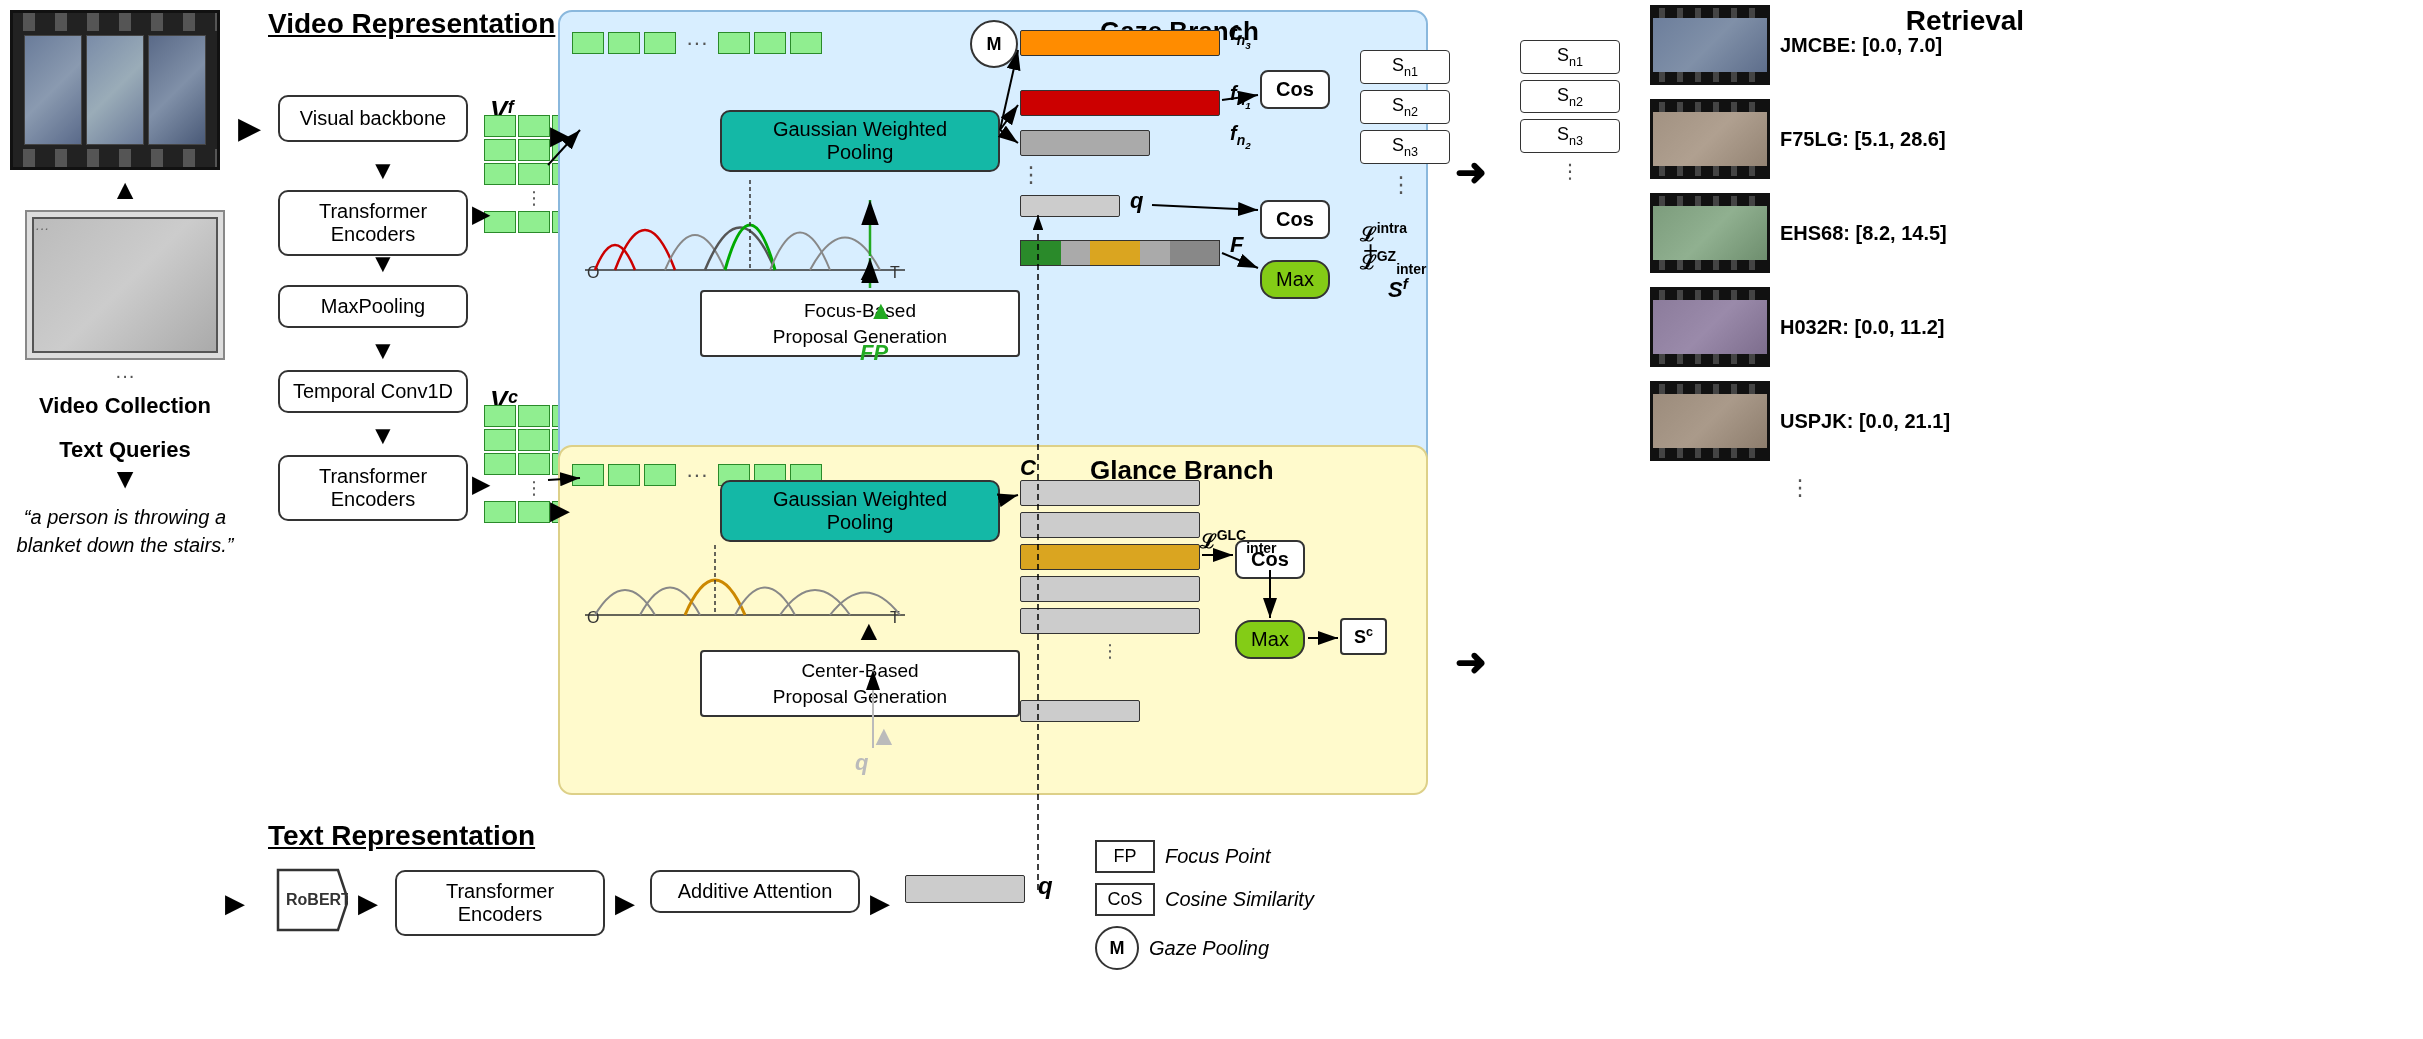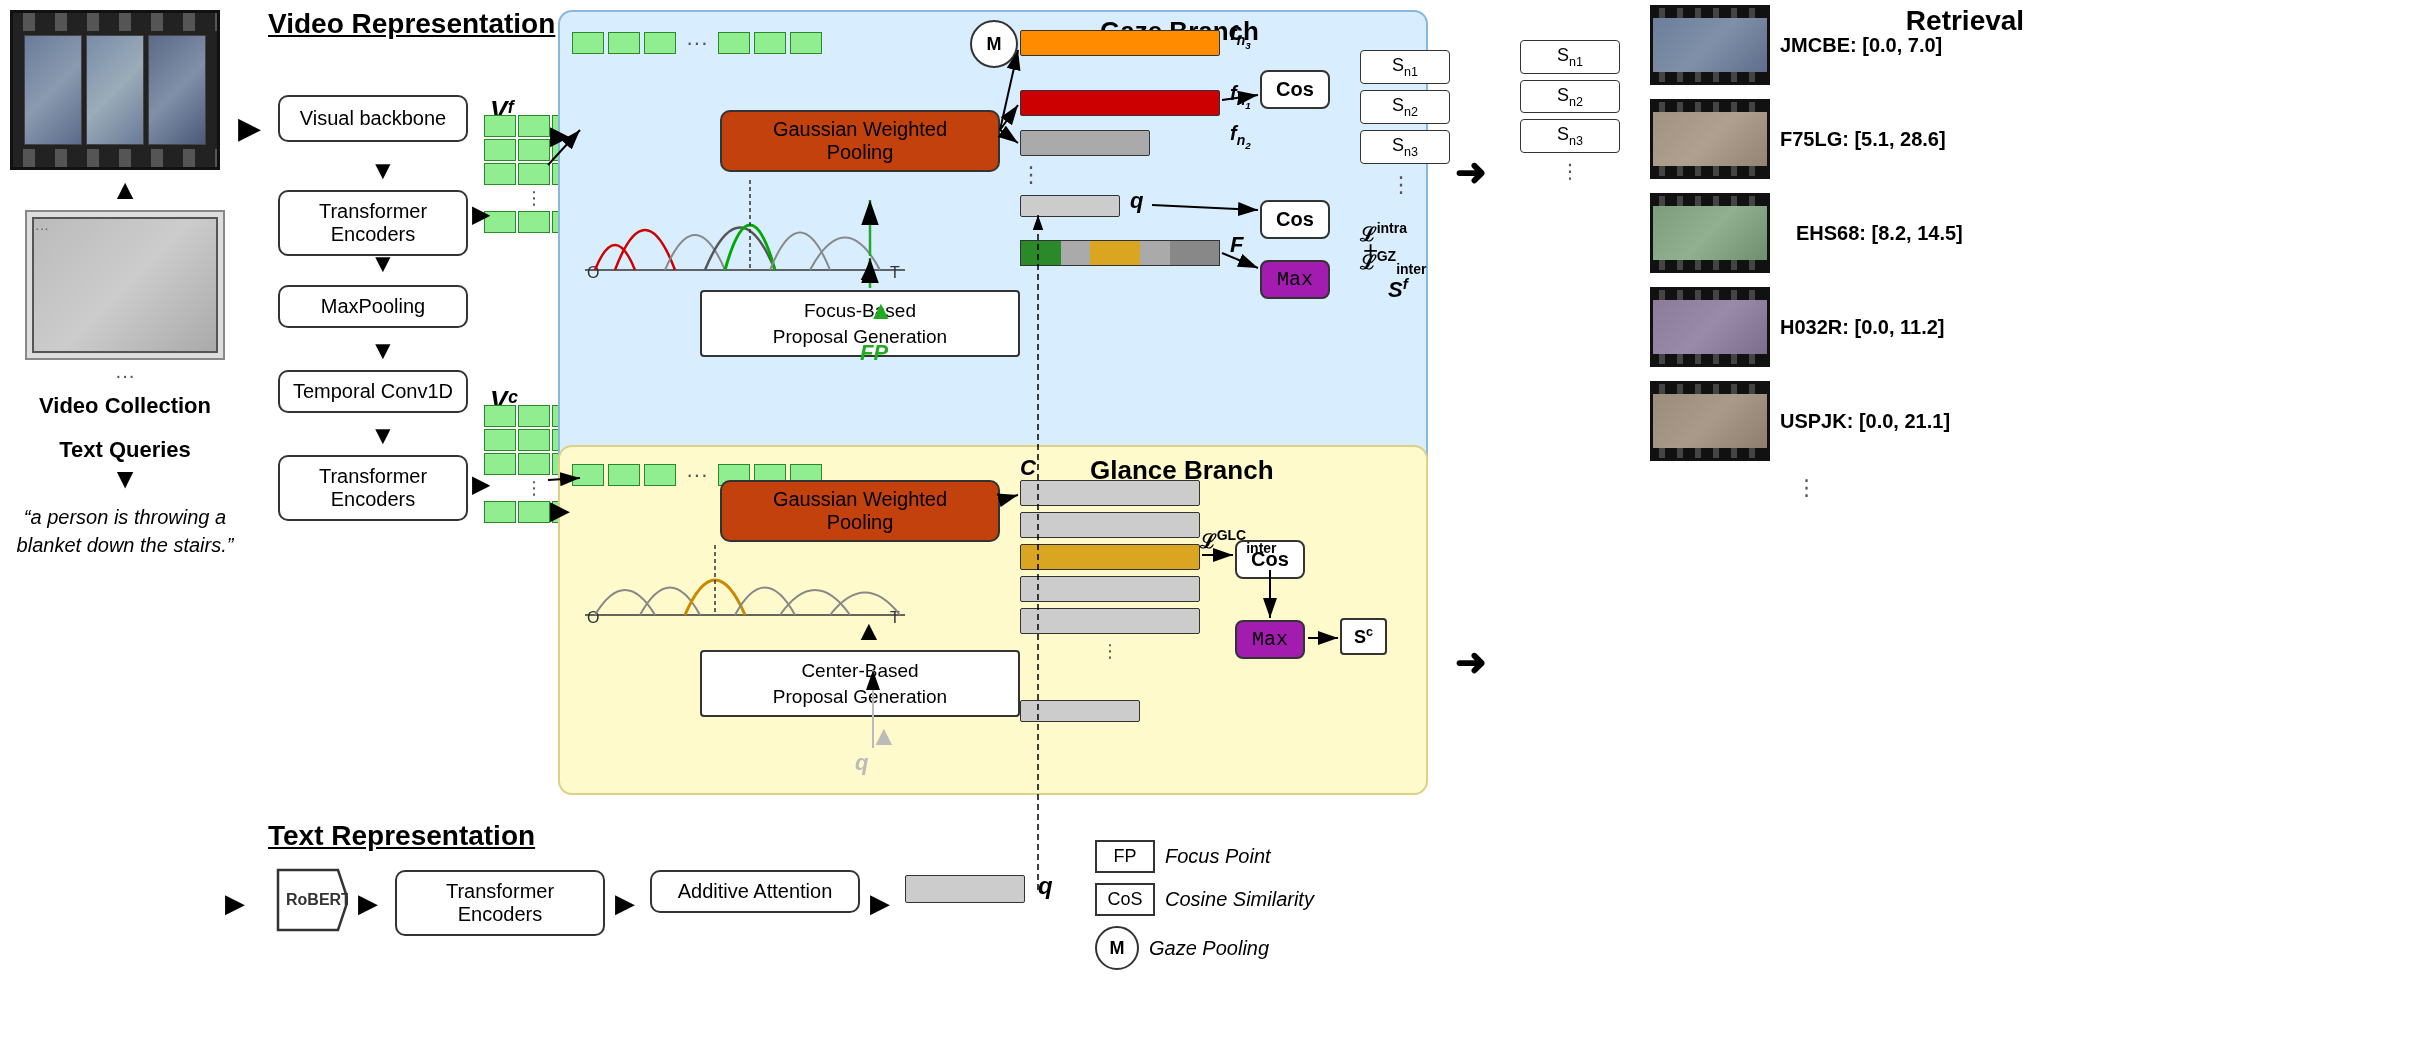--- a/index.html
+++ b/index.html
@@ -132,26 +132,25 @@
       padding: 6px 14px;
       font-size: 20px;
       background: #fff;
       text-align: center;
       font-weight: bold;
     }
 
     
     .max-box {
       border: 2px solid #333;
-      border-radius: 8px;
+      border-radius: 16px;
       padding: 6px 14px;
       font-size: 20px;
-      background: #a21caf;
-      text-align: center;
-      font-family: Liberation Mono, monospace;
+      background: #84cc16;
+      text-align: center;
     }
 
     
     .film-strip-retrieval {
       width: 120px;
       height: 80px;
       position: relative;
       overflow: hidden;
       border: 3px solid #111;
     }
@@ -198,21 +197,21 @@
       background: #fff;
       text-align: center;
     }
 
     
     .gwp-box {
       border: 2px solid #333;
       border-radius: 10px;
       padding: 6px 16px;
       font-size: 20px;
-      background: #c2410c;
+      background: #14b8a6;
       text-align: center;
     }
   </style>
 </head>
 <body>
 
 <div class="diagram-container">
 
   <div class="left-panel">
 
@@ -616,21 +615,21 @@
       </div>
 
       <div style="display:flex; align-items:center; gap:10px;">
         <div class="film-strip-retrieval" style="background:linear-gradient(135deg, #a09080 0%, #b0a090 50%, #908070 100%);">
           <div class="film-holes-r"></div>
           <div class="film-holes-rb"></div>
         </div>
         <span style="font-size:20px; font-weight:bold;">F75LG: [5.1, 28.6]</span>
       </div>
 
-      <div style="display:flex; align-items:center; gap:26px;">
+      <div style="display:flex; align-items:center; gap:10px;">
         <div class="film-strip-retrieval" style="background:linear-gradient(135deg, #7a9a7a 0%, #90b090 50%, #6a8a6a 100%);">
           <div class="film-holes-r"></div>
           <div class="film-holes-rb"></div>
         </div>
         <span style="font-size:20px; font-weight:bold;">EHS68: [8.2, 14.5]</span>
       </div>
 
       <div style="display:flex; align-items:center; gap:10px;">
         <div class="film-strip-retrieval" style="background:linear-gradient(135deg, #8a7a9a 0%, #9a8aaa 50%, #7a6a8a 100%);">
           <div class="film-holes-r"></div>

